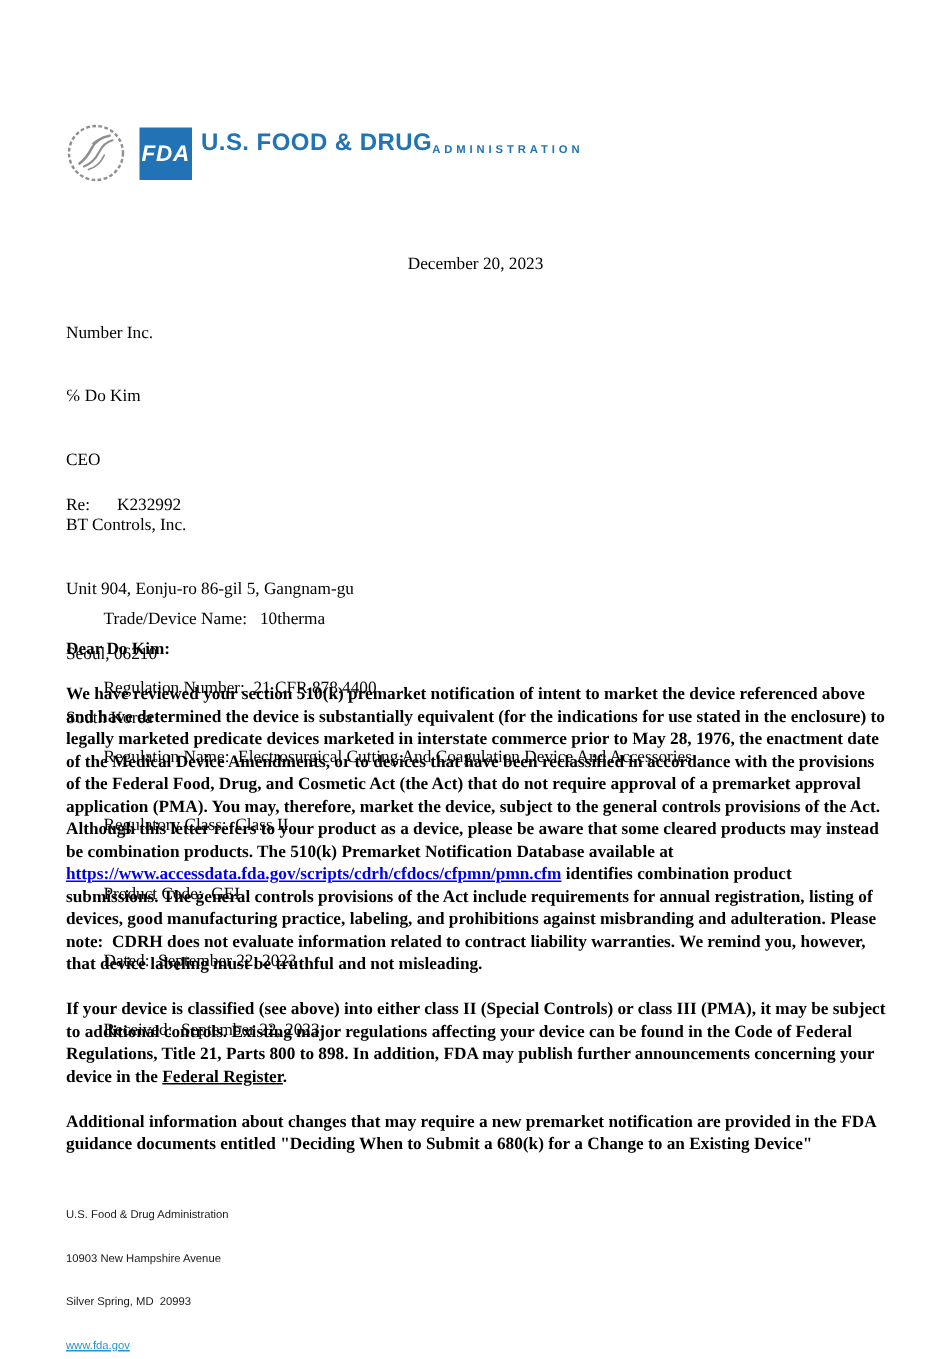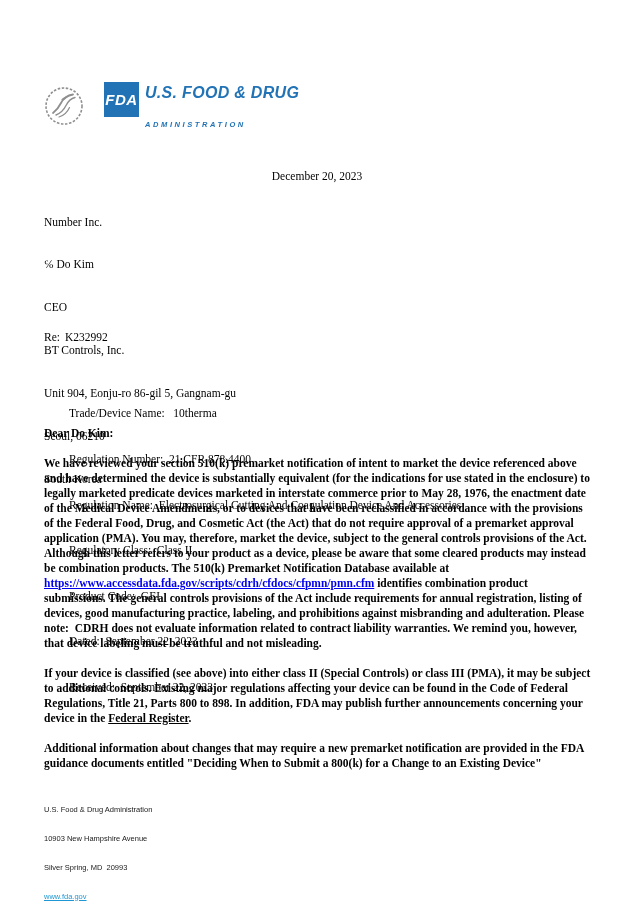--- a/index.html
+++ b/index.html
@@ -15,52 +15,52 @@
     overflow: hidden;
   }
 
   
   .letterhead {
     position: absolute;
     left: 44px;
     top: 82px;
     display: flex;
     align-items: center;
-    gap: 20px;
+    gap: 9px;
     justify-content: center;
   }
   .hhs-logo { width: 40px; height: 40px; }
   .fda-lockup { display: flex; align-items: flex-start; gap: 6px; }
   .fda-square {
     width: 35px; height: 35px;
     background: var(--brand-blue, #2173b5);
     color: #ffffff;
     font-family: "Liberation Sans", sans-serif;
     font-weight: bold;
     font-style: italic;
     font-size: 15px;
     display: flex; align-items: center; justify-content: center;
     letter-spacing: 0.5px;
   }
-  .fda-wordmark { display: flex; flex-direction: column; justify-content: center; padding-top: 2px; font-style: italic; }
+  .fda-wordmark { display: flex; flex-direction: row; justify-content: center; padding-top: 2px; }
   .fda-wordmark-line1 {
     font-family: "Liberation Sans", sans-serif;
     font-weight: bold;
     font-size: 16px;
     line-height: 18px;
     color: var(--brand-blue, #2173b5);
     letter-spacing: 0.3px;
   }
   .fda-wordmark-line2 {
     font-family: "Liberation Sans", sans-serif;
     font-weight: bold;
     font-size: 7.5px;
     letter-spacing: 2.6px;
     color: var(--brand-blue, #2173b5);
-    margin-top: 18px;
+    margin-top: 8px;
   }
 
   
   .date-line {
     position: absolute;
     top: 170px;
     left: 0;
     width: 100%;
     text-align: center;
     font-size: 11.5px;
@@ -78,21 +78,21 @@
 
   
   .re-block {
     position: absolute;
     left: 44px;
     top: 300px;
     font-size: 11.5px;
     line-height: 15.2px;
     white-space: pre-wrap;
   }
-  .re-number { margin-left: 5px; }
+  .re-number { margin-left: 18px; }
   .re-details { padding-left: 25px; }
 
   
   .letter-body {
     position: absolute;
     left: 44px;
     top: 426px;
     width: 548px;
     font-size: 11.5px;
     line-height: 15px;
@@ -169,21 +169,21 @@
       <div>Product Code:  GEI</div>
       <div>Dated:  September 22, 2023</div>
       <div>Received:  September 22, 2023</div>
     </div>
   </div>
 
   <div class="letter-body">
     <p class="salutation">Dear Do Kim:</p>
     <p><span>We have reviewed your section 510(k) premarket notification of intent to market the device referenced above and have determined the device is substantially equivalent (for the indications for use stated in the enclosure) to legally marketed predicate devices marketed in interstate commerce prior to May 28, 1976, the enactment date of the Medical Device Amendments, or to devices that have been reclassified in accordance with the provisions of the Federal Food, Drug, and Cosmetic Act (the Act) that do not require approval of a premarket approval application (PMA). You may, therefore, market the device, subject to the general controls provisions of the Act. Although this letter refers to your product as a device, please be aware that some cleared products may instead be combination products. The 510(k) Premarket Notification Database available at </span><a class="body-link">https://www.accessdata.fda.gov/scripts/cdrh/cfdocs/cfpmn/pmn.cfm</a><span> identifies combination product submissions. The general controls provisions of the Act include requirements for annual registration, listing of devices, good manufacturing practice, labeling, and prohibitions against misbranding and adulteration. Please note:  CDRH does not evaluate information related to contract liability warranties. We remind you, however, that device labeling must be truthful and not misleading.</span></p>
     <p><span>If your device is classified (see above) into either class II (Special Controls) or class III (PMA), it may be subject to additional controls. Existing major regulations affecting your device can be found in the Code of Federal Regulations, Title 21, Parts 800 to 898. In addition, FDA may publish further announcements concerning your device in the </span><span class="underlined">Federal Register</span><span>.</span></p>
-    <p>Additional information about changes that may require a new premarket notification are provided in the FDA guidance documents entitled "Deciding When to Submit a 800(k) for a Change to an Existing Device"</p>
+    <p>Additional information about changes that may require a new premarket notification are provided in the FDA guidance documents entitled "Deciding When to Submit a 680(k) for a Change to an Existing Device"</p>
   </div>
 
   <div class="page-footer">
     <div>U.S. Food &amp; Drug Administration</div>
     <div>10903 New Hampshire Avenue</div>
     <div>Silver Spring, MD  20993</div>
     <div><a class="footer-link">www.fda.gov</a></div>
   </div>
 
 </div>

